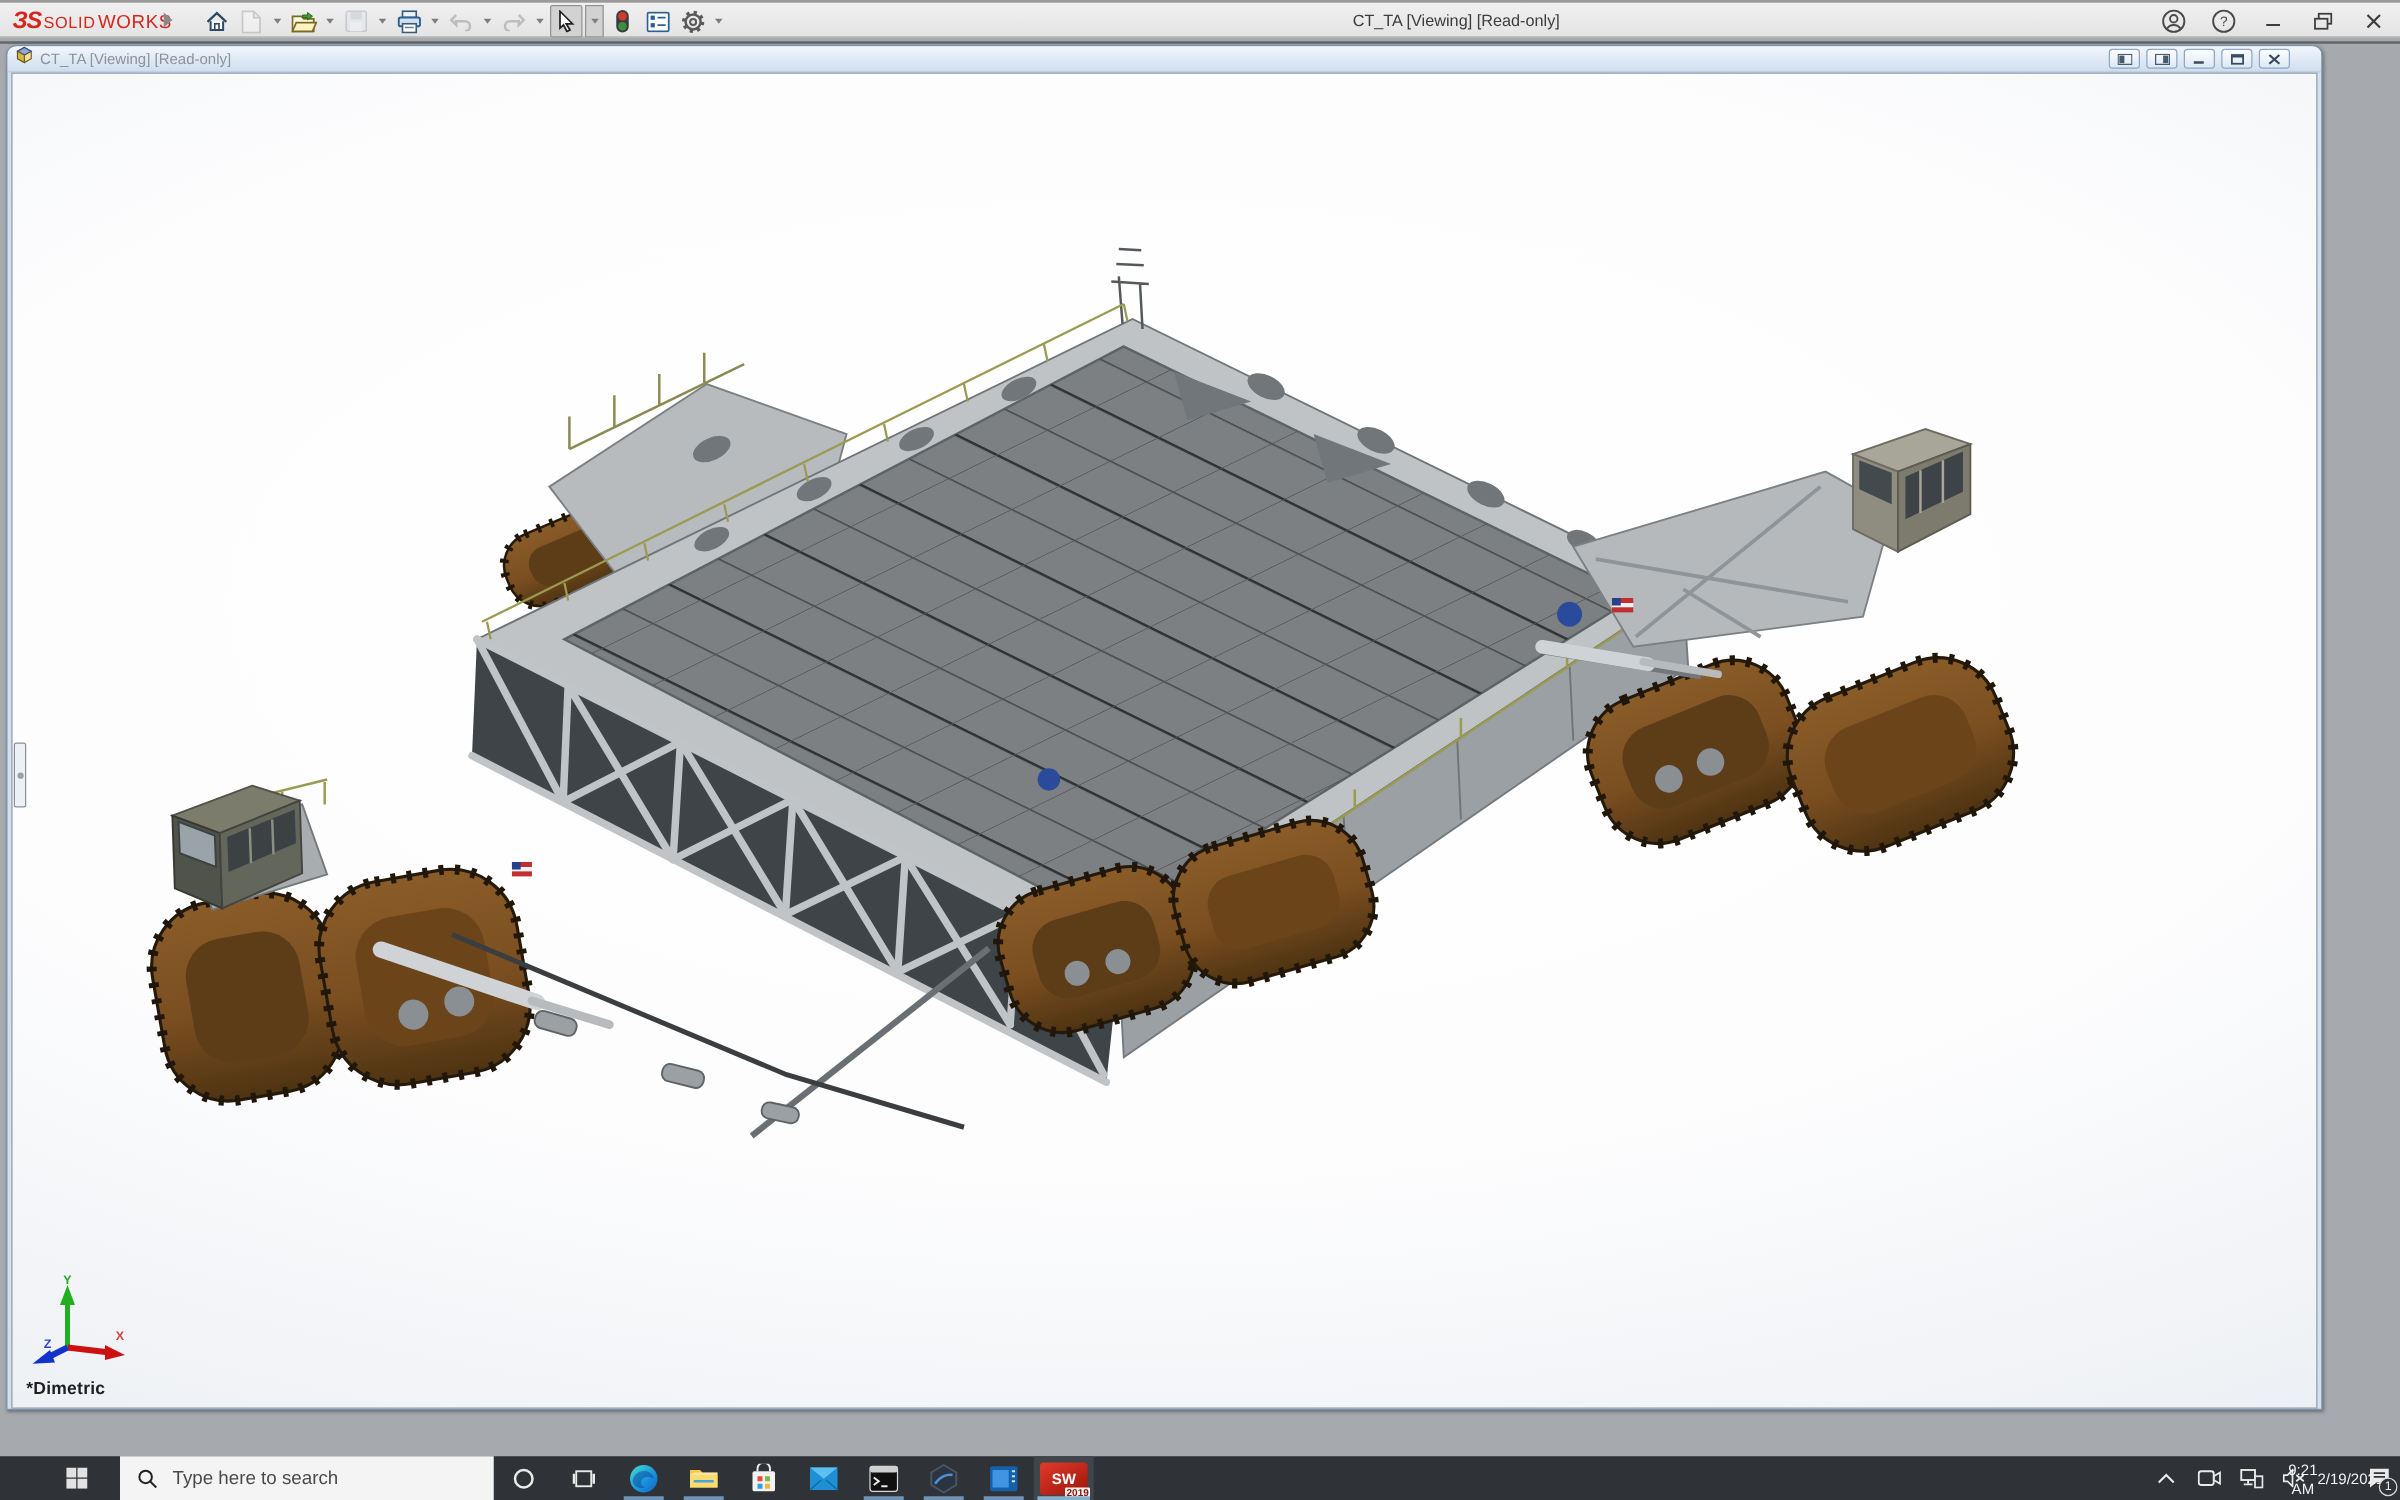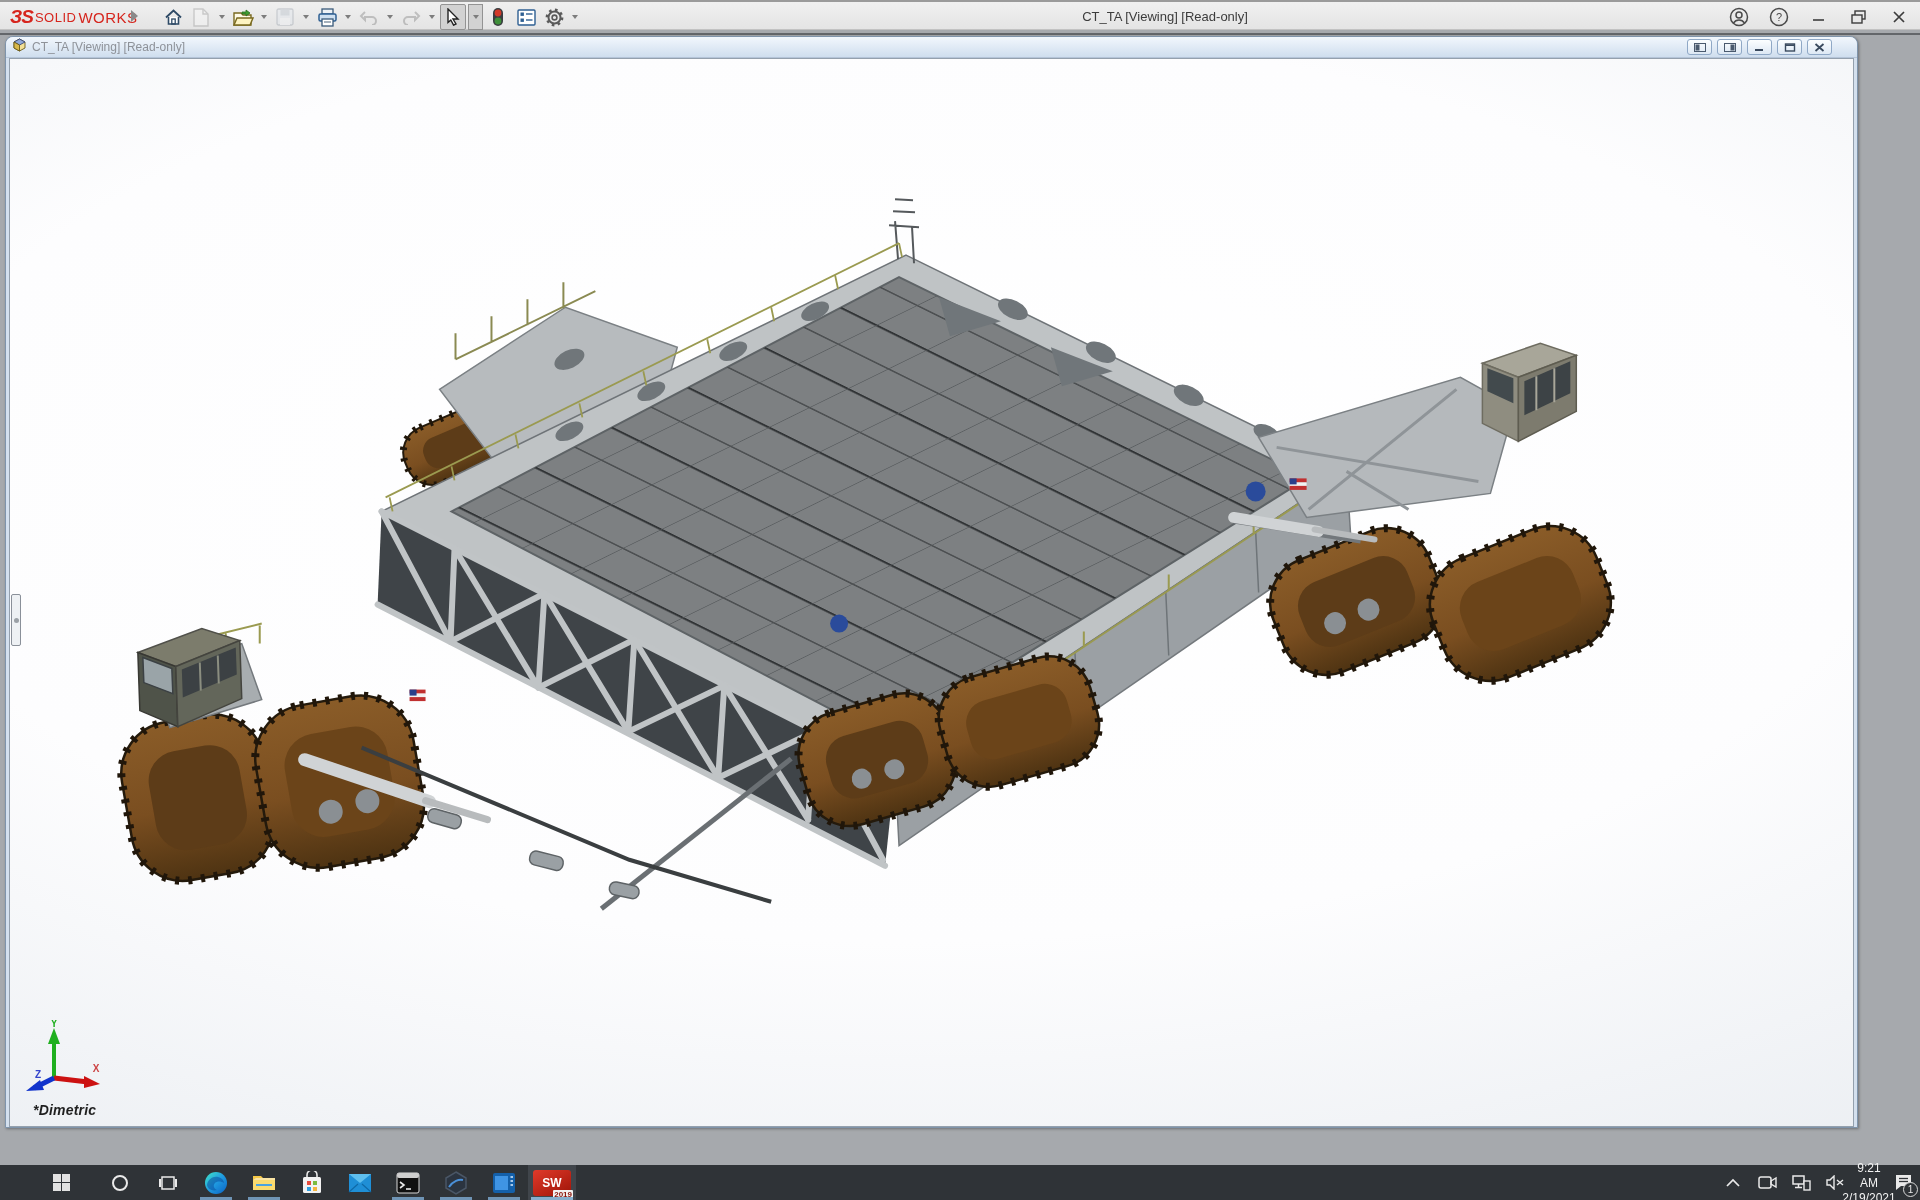--- a/index.html
+++ b/index.html
@@ -37,36 +37,36 @@
   .doc-title { font-size:12px; color:#8e9299; margin-left:5px; }
   .doc-btns { position:absolute; right:25px; top:2px; display:flex; gap:5px; }
   .dbtn { width:25px; height:16px; border-radius:3px; border:1px solid #8fa8c6;
     background:linear-gradient(#fcfeff,#dde8f4); display:flex; align-items:center; justify-content:center; }
 
   
   .viewport { position:absolute; left:3px; right:3px; top:21px; bottom:0;
     background:radial-gradient(ellipse 120% 95% at 48% 40%, #ffffff 0%, #fdfdfe 45%, #eceff3 78%, #d9dfe6 100%);
     border:1px solid #94a0ad; overflow:hidden; }
   .model-svg { position:absolute; left:0; top:0; width:100%; height:100%; }
-  .orientation { position:absolute; left:23px; bottom:8px; font-size:14px; font-weight:bold; color:#1f1f1f; letter-spacing:.2px;font-style:italic; }
+  .orientation { position:absolute; left:11px; bottom:8px; font-size:14px; font-weight:bold; color:#1f1f1f; letter-spacing:.2px; }
   .triad { position:absolute; left:14px; bottom:34px; }
   .fm-tab { position:absolute; left:1px; top:535px; width:10px; height:52px; background:#eef1f4; border:1px solid #8a9099; border-radius:2px; }
   .fm-tab::after { content:""; position:absolute; left:2px; top:23px; width:5px; height:5px; border-radius:50%; background:#9aa0a6; }
 
   
   .taskbar { position:absolute; left:0; top:1165px; width:1920px; height:35px; background:#2f3337; z-index:50; display:flex; }
   .tb-slot { width:48px; height:35px; display:flex; align-items:center; justify-content:center; position:relative; }
   .tb-slot.start { width:96px; justify-content:flex-end; padding-right:26px; }
   .tb-search { width:299px; height:35px; background:#f4f4f4; display:flex; align-items:center; padding-left:14px; gap:12px; }
   .tb-search span { font-size:15px; color:#4a4a4a; }
   .run::after { content:""; position:absolute; left:8px; right:8px; bottom:0; height:3px; background:#6f94b5; }
   .tb-slot.active { background:#40454b; }
   .tb-slot.active::after { left:3px; right:3px; background:#86aecd; }
   .tray { margin-left:auto; display:flex; align-items:center; }
-  .tray .tb-slot { width:34px;flex-direction:column; }
+  .tray .tb-slot { width:34px; }
   .clock { width:78px; text-align:center; color:#f2f2f2; font-size:12px; line-height:15px; padding-top:2px; }
   .badge-wrap { position:relative; width:46px; }
   .badge { position:absolute; right:2px; bottom:3px; width:15px; height:15px; border:1.5px solid #d8d8d8; border-radius:50%;
     color:#e8e8e8; font-size:10px; display:flex; align-items:center; justify-content:center; background:#2f3337; }
 </style>
 </head>
 <body>
 
 <div class="titlebar">
   <div class="brand">
@@ -455,20 +455,27 @@
 
 <div class="taskbar">
   <div class="tb-slot start">
     <svg width="17" height="17" viewBox="0 0 17 17">
       <rect x="0" y="0" width="8" height="8" fill="#e2e2e2"></rect>
         <rect x="9" y="0" width="8" height="8" fill="#e2e2e2"></rect>
       <rect x="0" y="9" width="8" height="8" fill="#e2e2e2"></rect>
         <rect x="9" y="9" width="8" height="8" fill="#e2e2e2"></rect>
     </svg>
   </div>
+  <div class="tb-search">
+    <svg width="16" height="16" viewBox="0 0 16 16">
+      <circle cx="6.5" cy="6.5" r="5" fill="none" stroke="#222" stroke-width="1.6"></circle>
+        <line x1="10.4" y1="10.4" x2="15" y2="15" stroke="#222" stroke-width="1.6"></line>
+    </svg>
+    <span>Type here to search</span>
+  </div>
   <div class="tb-slot">
     <svg width="18" height="18" viewBox="0 0 18 18">
         <circle cx="9" cy="9" r="7" fill="none" stroke="#eaeaea" stroke-width="2"></circle>
       </svg>
   </div>
   <div class="tb-slot">
     <svg width="18" height="18" viewBox="0 0 18 18">
       <rect x="3" y="3" width="12" height="12" fill="none" stroke="#eaeaea" stroke-width="1.5"></rect>
       <rect x="0" y="5" width="2" height="8" fill="#eaeaea"></rect>
         <rect x="16" y="5" width="2" height="8" fill="#eaeaea"></rect>

